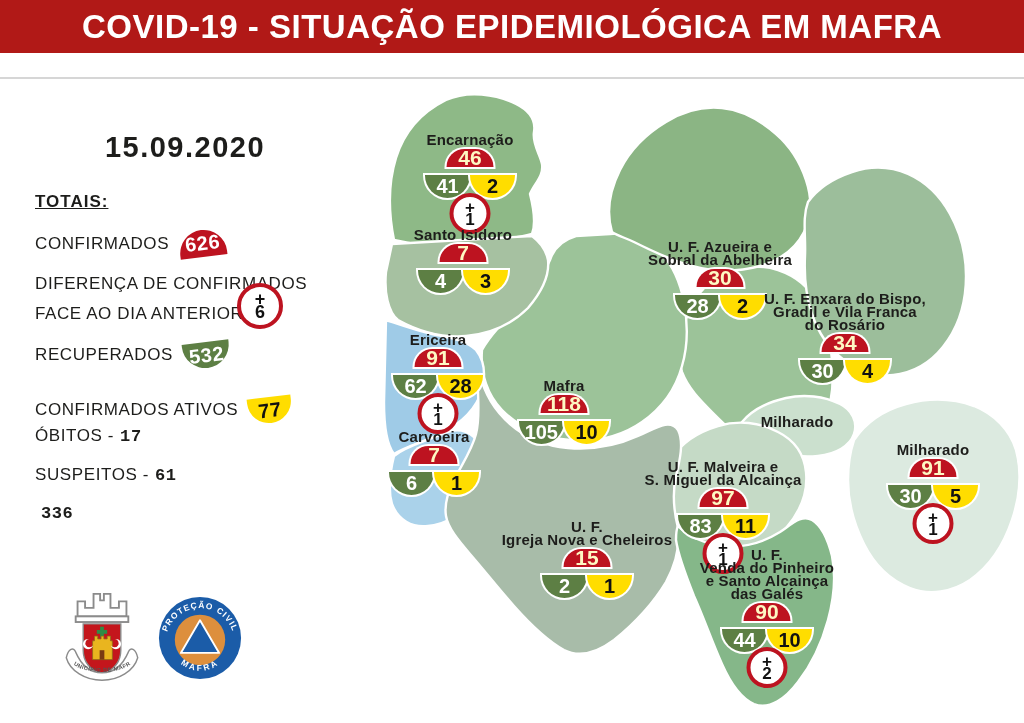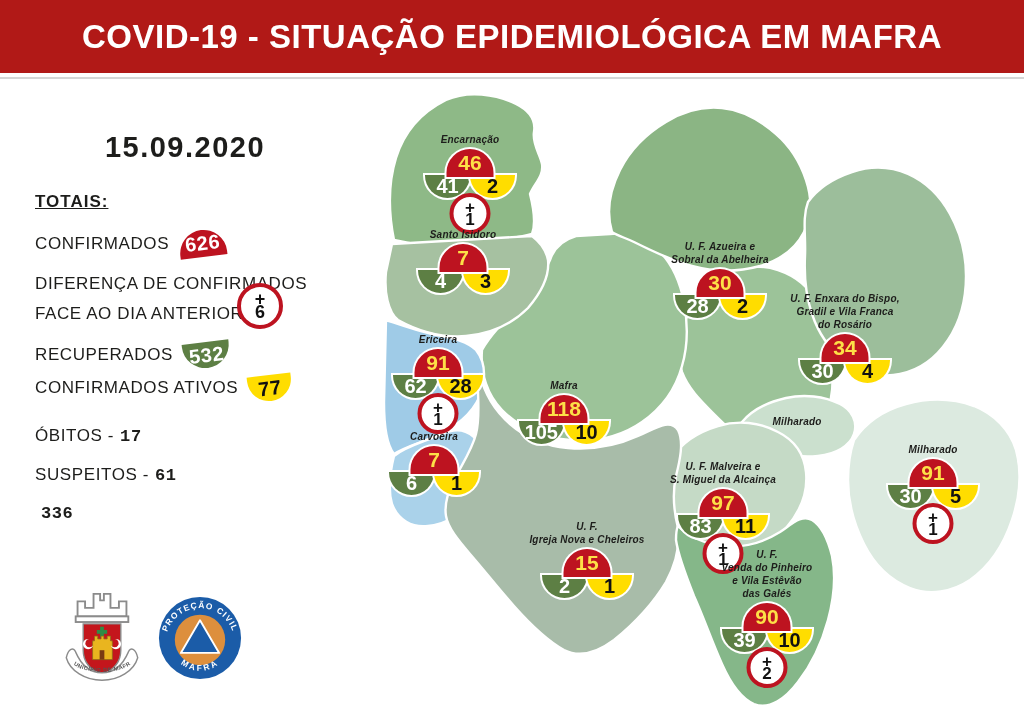--- a/index.html
+++ b/index.html
@@ -4,37 +4,37 @@
 <style>
   html,body{margin:0;padding:0;}
   body{
     width:1024px;height:723px;position:relative;overflow:hidden;
     background:#ffffff;
     font-family:"Liberation Sans","DejaVu Sans",sans-serif;
     color:#1d1d1b;
   }
   
   .header{
-    position:absolute;left:0;top:0;width:1024px;height:73px;
+    position:absolute;left:0;top:0;width:1024px;height:53px;
     background:var(--header-bg,#B11917);
     display:flex;align-items:center;justify-content:center;
   }
   .header-title{
     color:#fff;font-size:33px;font-weight:800;letter-spacing:.5px;white-space:nowrap;
   }
   .header-rule{position:absolute;left:0;top:77px;width:1024px;height:2px;background:#d6d6d6;}
 
   
   .left{position:absolute;left:35px;top:125px;width:340px;height:480px;font-size:17px;letter-spacing:.6px;}
   .date{position:absolute;top:6px;left:0;right:40px;text-align:center;
         font-size:29px;font-weight:800;letter-spacing:1.5px;}
   .totais{position:absolute;top:67px;left:0;font-weight:800;text-decoration:underline;letter-spacing:1px;}
   .srow{position:absolute;left:0;display:flex;align-items:center;white-space:nowrap;}
   .srow b{font-weight:800;margin-left:6px;font-family:Liberation Mono, monospace;}
-  .r1{top:105px}.r2a{top:149px}.r2b{top:179px}.r3{top:217px}.r4{top:250px}.r5{top:301px}.r6{top:340px}.r7{top:379px}
+  .r1{top:105px}.r2a{top:149px}.r2b{top:179px}.r3{top:217px}.r4{top:272px}.r5{top:301px}.r6{top:340px}.r7{top:379px}
 
   .stat-dome{
     display:inline-flex;align-items:center;justify-content:center;
     min-width:44px;height:27px;padding:0 6px;margin-left:10px;box-sizing:border-box;
     background:var(--badge-red,#BD1320);color:#fff;font-weight:800;font-size:20px;
     border-radius:26px 26px 0 0;transform:rotate(-7deg);
   }
   .stat-bowl{
     display:inline-flex;align-items:center;justify-content:center;
     min-width:44px;height:26px;padding:0 6px;margin-left:10px;box-sizing:border-box;
@@ -50,27 +50,27 @@
   }
 
   
   .map-wrap{position:absolute;left:384px;top:92px;width:640px;height:630px;}
   .map-wrap svg{display:block;}
   .map-wrap path{stroke:#ffffff;stroke-width:2.4;stroke-linejoin:round;}
 
   
   #cluster-layer{position:absolute;left:0;top:0;width:1024px;height:723px;pointer-events:none;}
   .cluster{position:absolute;transform:translateX(-50%);width:200px;text-align:center;}
-  .cluster-label{font-size:10px;font-weight:800;line-height:13px;color:#1d1d1b;letter-spacing:.2px;font-style:italic;}
+  .cluster-label{font-size:15px;font-weight:800;line-height:13px;color:#1d1d1b;letter-spacing:.2px;}
   .stack{position:relative;height:90px;margin-top:3px;}
   .dome{
     position:absolute;left:50%;transform:translateX(-50%);top:0;z-index:2;
-    min-width:47px;height:28px;padding:0 6px;box-sizing:border-box;
+    min-width:47px;height:18px;padding:0 6px;box-sizing:border-box;
     background:var(--badge-red,#BD1320);border-radius:24px 24px 0 0;
-    color:#fde047;font-weight:800;font-size:21px;
+    color:#fef9c3;font-weight:800;font-size:21px;
     display:flex;align-items:center;justify-content:center;
     box-shadow:0 0 0 2px #fff;
   }
   .bowl{
     position:absolute;top:26px;z-index:1;min-width:45px;height:23px;padding:0 6px;box-sizing:border-box;
     border-radius:0 0 24px 24px;font-weight:800;font-size:20px;
     display:flex;align-items:center;justify-content:center;box-shadow:0 0 0 2px #fff;
   }
   .bowl.green{right:50%;background:var(--badge-green,#5D7F44);color:#fff;}
   .bowl.yellow{left:50%;background:var(--badge-yellow,#FFDD00);color:#111;}
@@ -278,26 +278,26 @@
       <div class="stack">
         <div class="dome">15</div>
         <div class="bowl green">2</div>
         <div class="bowl yellow">1</div>
       </div>
     </div>
     <div class="cluster" style="left: 767px; top: 548px;">
       <div class="cluster-label">
         <div>U. F.</div>
         <div>Venda do Pinheiro</div>
-        <div>e Vila Estêvão</div>
+        <div>e Santo Alcainça</div>
         <div>das Galés</div>
       </div>
       <div class="stack">
         <div class="dome">90</div>
-        <div class="bowl green">39</div>
+        <div class="bowl green">44</div>
         <div class="bowl yellow">10</div>
         <div class="delta">
           <span>+</span>
           <span>2</span>
         </div>
       </div>
     </div>
   </div>
 
 <svg class="crest" viewBox="0 0 100 118" xmlns="http://www.w3.org/2000/svg">

